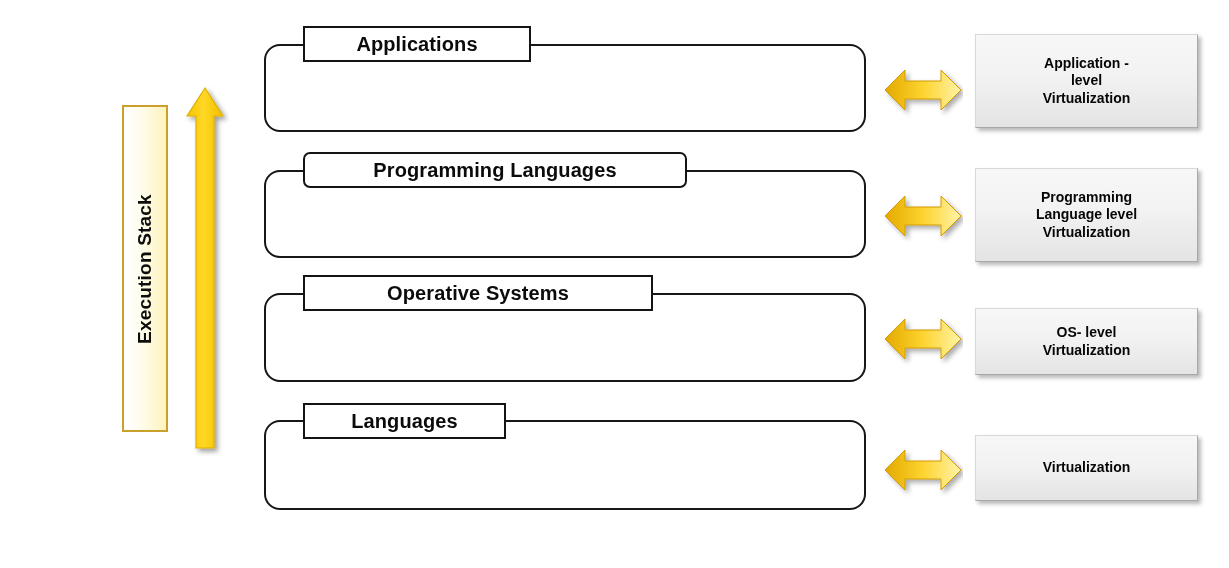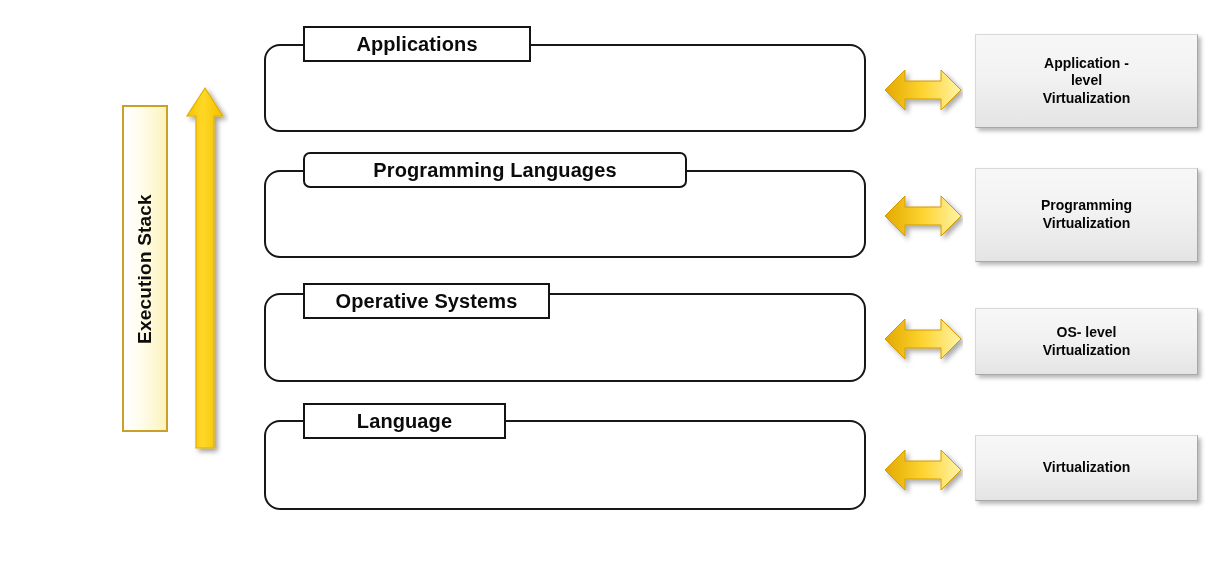--- a/index.html
+++ b/index.html
@@ -179,26 +179,27 @@
           <feDropShadow dx="3" dy="3" stdDeviation="2.4" flood-color="#000000" flood-opacity="0.33"></feDropShadow>
         </filter>
       </defs>
       <polygon filter="url(#arrShadow2)" points="2,28 22,8 22,19 58,19 58,8 78,28 58,48 58,37 22,37 22,48" fill="url(#arrGrad2)" stroke="#d29a00" stroke-width="1"></polygon>
     </svg>
   </div>
 
   <div class="virt-box" style="top:168px; height:94px;">
     <div>
       <span>Programming</span>
+      <span>Language level</span>
       <span>Virtualization</span>
     </div>
   </div>
 
   <div class="layer-container" style="top:293px; height:89px;"></div>
-  <div class="layer-caption" style="left:303px; top:283px; width:247px; height:36px;">Operative Systems</div>
+  <div class="layer-caption" style="left:303px; top:275px; width:350px; height:36px;">Operative Systems</div>
 
   <div class="dbl-arrow" style="left:883px; top:311px;">
     <svg width="80" height="56" viewBox="0 0 80 56" xmlns="http://www.w3.org/2000/svg">
       <defs>
         <linearGradient id="arrGrad3" x1="0" y1="0" x2="1" y2="0">
           <stop offset="0%" stop-color="#e3a900"></stop>
           <stop offset="50%" stop-color="#fdd430"></stop>
           <stop offset="100%" stop-color="#fff3a8"></stop>
         </linearGradient>
         <filter id="arrShadow3" x="-50%" y="-50%" width="220%" height="220%">
@@ -210,21 +211,21 @@
   </div>
 
   <div class="virt-box" style="top:308px; height:67px;">
     <div>
       <span>OS-  level</span>
       <span>Virtualization</span>
     </div>
   </div>
 
   <div class="layer-container" style="top:420px; height:90px;"></div>
-  <div class="layer-caption" style="left:303px; top:403px; width:203px; height:36px;">Language</div>
+  <div class="layer-caption" style="left:303px; top:403px; width:203px; height:36px;">Languages</div>
 
   <div class="dbl-arrow" style="left:883px; top:442px;">
     <svg width="80" height="56" viewBox="0 0 80 56" xmlns="http://www.w3.org/2000/svg">
       <defs>
         <linearGradient id="arrGrad4" x1="0" y1="0" x2="1" y2="0">
           <stop offset="0%" stop-color="#e3a900"></stop>
           <stop offset="50%" stop-color="#fdd430"></stop>
           <stop offset="100%" stop-color="#fff3a8"></stop>
         </linearGradient>
         <filter id="arrShadow4" x="-50%" y="-50%" width="220%" height="220%">

